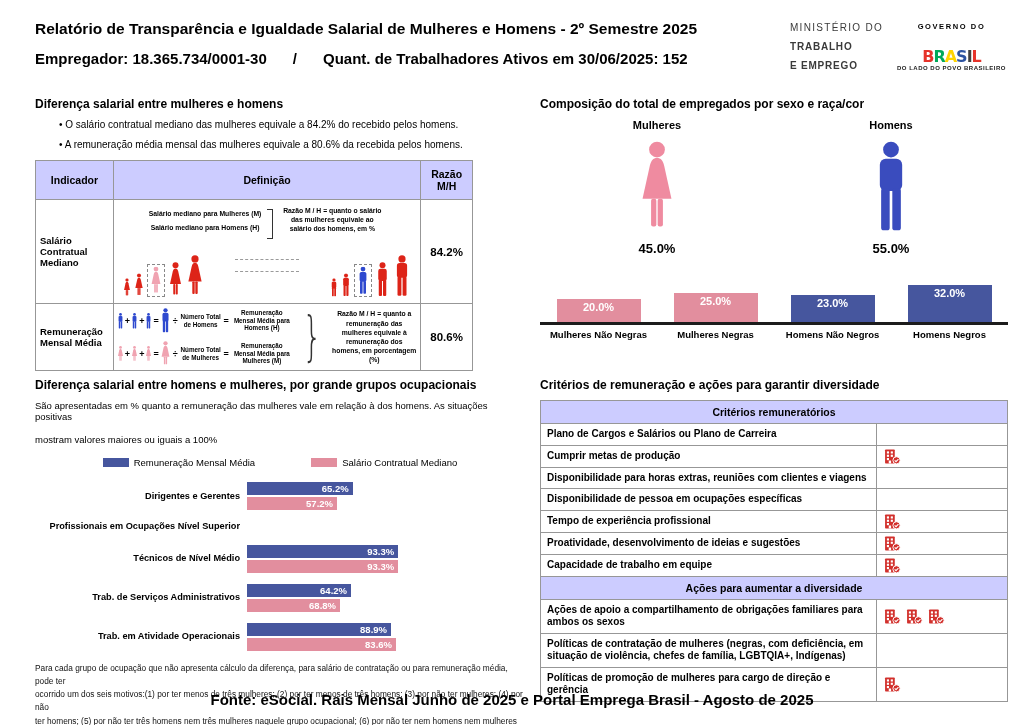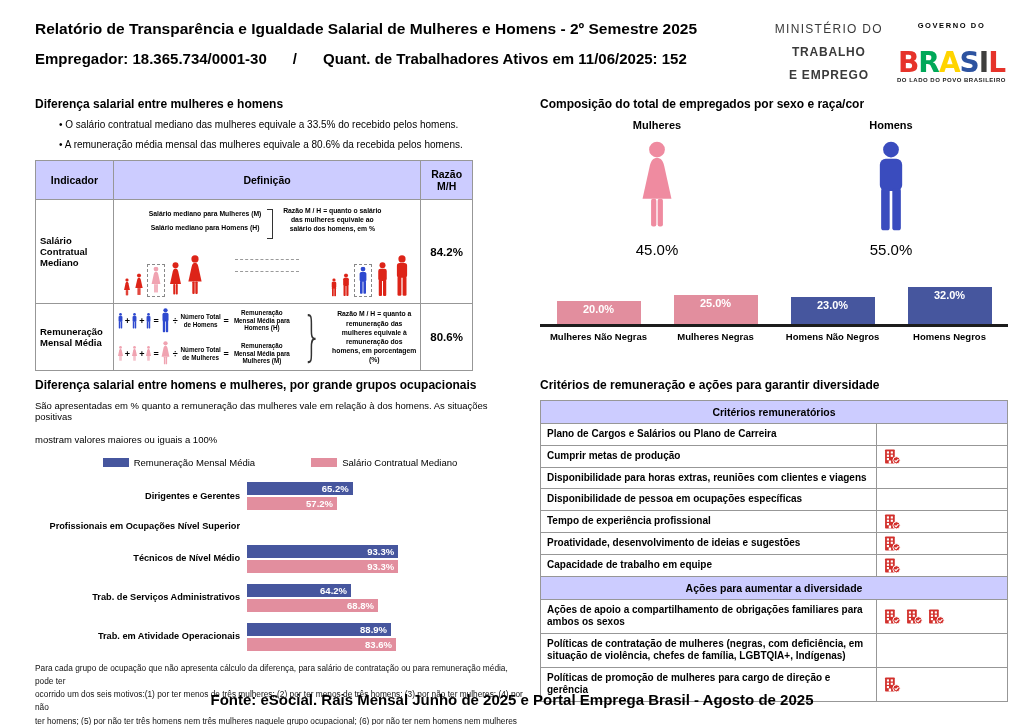--- a/index.html
+++ b/index.html
@@ -5,26 +5,26 @@
   * { margin:0; padding:0; box-sizing:border-box; }
   html,body { background:#ffffff; }
   body { font-family:"Liberation Sans","DejaVu Sans",sans-serif; color:#000; }
   #page { position:relative; width:1024px; height:725px; background:#fff; overflow:hidden; }
 
   
   .main-title { position:absolute; left:35px; top:20px; font-size:15.5px; font-weight:bold; }
   .employer-row { position:absolute; left:35px; top:50px; font-size:15px; font-weight:bold; display:flex; }
   .employer-row .sep { margin:0 26px; }
   .gov-cluster { position:absolute; right:18px; top:18px; display:flex; align-items:center; gap:14px; }
-  .ministry { text-align:center; font-size:12px; line-height:1.9; color:#3a3a3a; }
+  .ministry { text-align:left; font-size:10px; line-height:1.9; color:#3a3a3a; }
   .ministry .m0 { letter-spacing:1.3px; font-weight:400; }
   .ministry .m1,.ministry .m2 { font-weight:bold; letter-spacing:0.8px; }
   .brasil-box { text-align:center; }
   .gov-top { font-size:7.5px; font-weight:800; letter-spacing:1.6px; }
-  .brasil-letters { font-size:28px; font-weight:900; line-height:1.05; letter-spacing:-1px; font-family:"DejaVu Sans","Liberation Sans",sans-serif;margin-top:18px; }
+  .brasil-letters { font-size:16px; font-weight:900; line-height:1.05; letter-spacing:-1px; font-family:"DejaVu Sans","Liberation Sans",sans-serif;margin-top:18px; }
   .gov-bottom { font-size:6px; font-weight:600; letter-spacing:0.5px; color:#222; }
 
   
   .q { position:absolute; }
   #q1 { left:35px; top:97px;  width:438px; }
   #q2 { left:540px; top:97px; width:468px; }
   #q3 { left:35px; top:378px; width:490px; }
   #q4 { left:540px; top:378px; width:468px; }
   .sec-title { font-size:12px; font-weight:bold; margin-bottom:8px; }
 
@@ -53,21 +53,21 @@
   .f-label { font-size:6.3px; font-weight:bold; text-align:center; line-height:1.25; }
   .f-div { width:42px; } .f-res { width:62px; }
   .brace { font-family:"DejaVu Sans",sans-serif; font-size:54px; font-weight:100; color:#333; line-height:0.9; transform:scaleX(0.55); }
   .mini-note2 { font-size:6.8px; font-weight:bold; width:86px; text-align:center; line-height:1.35; }
 
   
   .sex-row { display:flex; margin-top:6px; }
   .sex-col { width:50%; text-align:center; }
   .sex-label { font-size:11px; font-weight:bold; }
   .sex-icon { margin-top:10px; height:92px; }
-  .sex-pct { font-size:15px; font-weight:normal; margin-top:8px; }
+  .sex-pct { font-size:13px; font-weight:bold; margin-top:8px; }
   .comp-bars { display:flex; align-items:flex-end; height:42px; margin-top:24px; }
   .comp-slot { width:25%; display:flex; justify-content:center; }
   .comp-bar { width:84px; position:relative; }
   .comp-val { position:absolute; top:2px; left:0; right:0; text-align:center; color:#fff; font-size:11px; font-weight:bold; }
   .comp-base { border-top:3px solid #1c1c1c; }
   .comp-cats { display:flex; margin-top:4px; }
   .comp-cat { width:25%; text-align:center; font-size:9.5px; font-weight:bold; }
 
   
   .sub-line { font-size:9.5px; margin-bottom:12px; }
@@ -122,39 +122,39 @@
     </symbol>
   </defs>
 </svg>
 
 <div id="page">
 
   <div class="main-title">Relatório de Transparência e Igualdade Salarial de Mulheres e Homens - 2º Semestre 2025</div>
   <div class="employer-row">
     <span>Empregador: 18.365.734/0001-30</span>
     <span class="sep">/</span>
-    <span>Quant. de Trabalhadores Ativos em 11/06/2025: 152</span>
+    <span>Quant. de Trabalhadores Ativos em 30/06/2025: 152</span>
   </div>
   <div class="gov-cluster">
     <div class="ministry">
       <div class="m0">MINISTÉRIO DO</div>
       <div class="m1">TRABALHO</div>
       <div class="m2">E EMPREGO</div>
     </div>
     <div class="brasil-box">
       <div class="gov-top">GOVERNO DO</div>
       <div class="brasil-letters"><span style="color: rgb(230, 51, 42);">B</span><span style="color: rgb(0, 168, 89);">R</span><span style="color: rgb(255, 212, 0);">A</span><span style="color: rgb(45, 83, 160);">S</span><span style="color: rgb(63, 63, 62);">I</span><span style="color: rgb(230, 51, 42);">L</span></div>
       <div class="gov-bottom">DO LADO DO POVO BRASILEIRO</div>
     </div>
   </div>
 
   <div id="q1" class="q">
     <div class="sec-title">Diferença salarial entre mulheres e homens</div>
     <ul class="bullets">
-      <li>O salário contratual mediano das mulheres equivale a 33.5% do recebido pelos homens.</li>
+      <li>O salário contratual mediano das mulheres equivale a 84.2% do recebido pelos homens.</li>
       <li>A remuneração média mensal das mulheres equivale a 80.6% da recebida pelos homens.</li>
     </ul>
     <table class="ind">
       <thead>
         <tr>
           <th>Indicador</th>
           <th>Definição</th>
           <th>Razão M/H</th>
         </tr>
       </thead>
@@ -369,21 +369,21 @@
               <span>93.3%</span>
             </div>
           </div>
         </div>
         <div class="occ-row">
           <div class="occ-label">Trab. de Serviços Administrativos</div>
           <div class="occ-bars">
             <div class="occ-bar" style="width: 104.004px; background: rgb(70, 86, 158);">
               <span>64.2%</span>
             </div>
-            <div class="occ-bar" style="width: 131px; background: rgb(226, 142, 158);">
+            <div class="occ-bar" style="width: 93px; background: rgb(226, 142, 158);">
               <span>68.8%</span>
             </div>
           </div>
         </div>
         <div class="occ-row">
           <div class="occ-label">Trab. em Atividade Operacionais</div>
           <div class="occ-bars">
             <div class="occ-bar" style="width: 144.018px; background: rgb(70, 86, 158);">
               <span>88.9%</span>
             </div>

